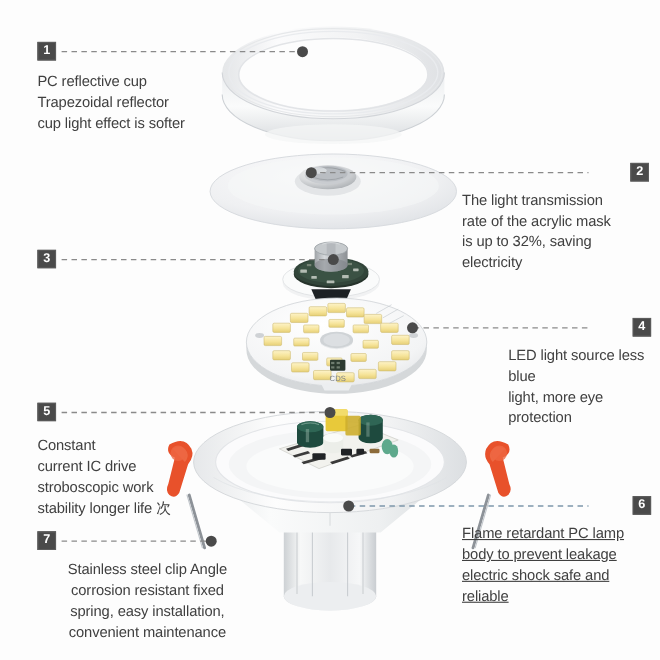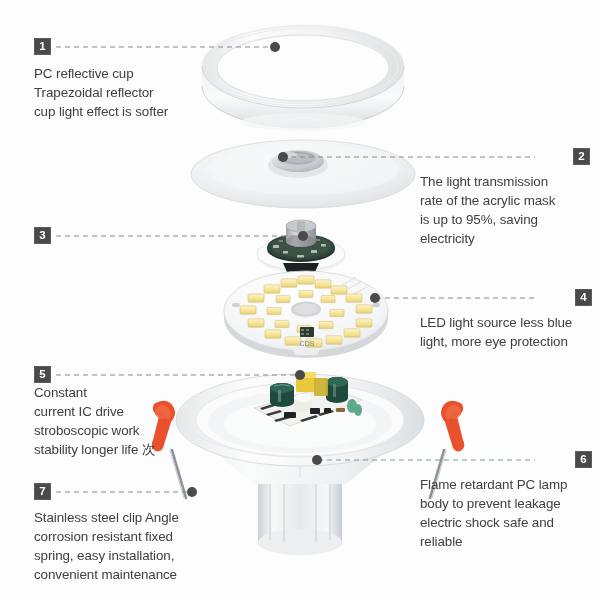--- a/index.html
+++ b/index.html
@@ -410,55 +410,55 @@
 Trapezoidal reflector
 cup light effect is softer</div>
   </div>
 
   <div class="callout cal-right" style="left:420px;top:148px;width:170px;">
     <div class="badgewrap">
         <div class="badge nosel">2</div>
       </div>
     <div class="ctext" style="margin-top:7px;">The light transmission
 rate of the acrylic mask
-is up to 95%, saving
+is up to 32%, saving
 electricity</div>
   </div>
 
   <div class="callout cal-left" style="left:34px;top:227px;width:215px;">
     <div class="badge nosel">3</div>
   </div>
 
   <div class="callout cal-right" style="left:420px;top:289px;width:172px;">
     <div class="badgewrap">
         <div class="badge nosel">4</div>
       </div>
-    <div class="ctext" style="margin-top:7px;">LED light source less blue
+    <div class="ctext" style="margin-top:7px;margin-left:42px;">LED light source less blue
 light, more eye protection</div>
   </div>
 
   <div class="callout cal-left" style="left:34px;top:366px;width:150px;">
     <div class="badge nosel">5</div>
-    <div class="ctext" style="margin-top:0;">Constant
+    <div class="ctext" style="margin-top:12px;">Constant
 current IC drive
 stroboscopic work
 stability longer life 次</div>
   </div>
 
   <div class="callout cal-right" style="left:420px;top:451px;width:172px;">
     <div class="badgewrap">
         <div class="badge nosel">6</div>
       </div>
-    <div class="ctext" style="margin-top:7px;">Flame retardant PC lamp
+    <div class="ctext" style="margin-top:7px;text-decoration:underline;">Flame retardant PC lamp
 body to prevent leakage
 electric shock safe and
 reliable</div>
   </div>
 
   <div class="callout cal-left" style="left:34px;top:483px;width:200px;">
     <div class="badge nosel">7</div>
-    <div class="ctext" style="margin-top:8px;">Stainless steel clip Angle
+    <div class="ctext" style="margin-top:8px;text-align:center;">Stainless steel clip Angle
 corrosion resistant fixed
 spring, easy installation,
 convenient maintenance</div>
   </div>
 
 </div>
 
 </body></html>

